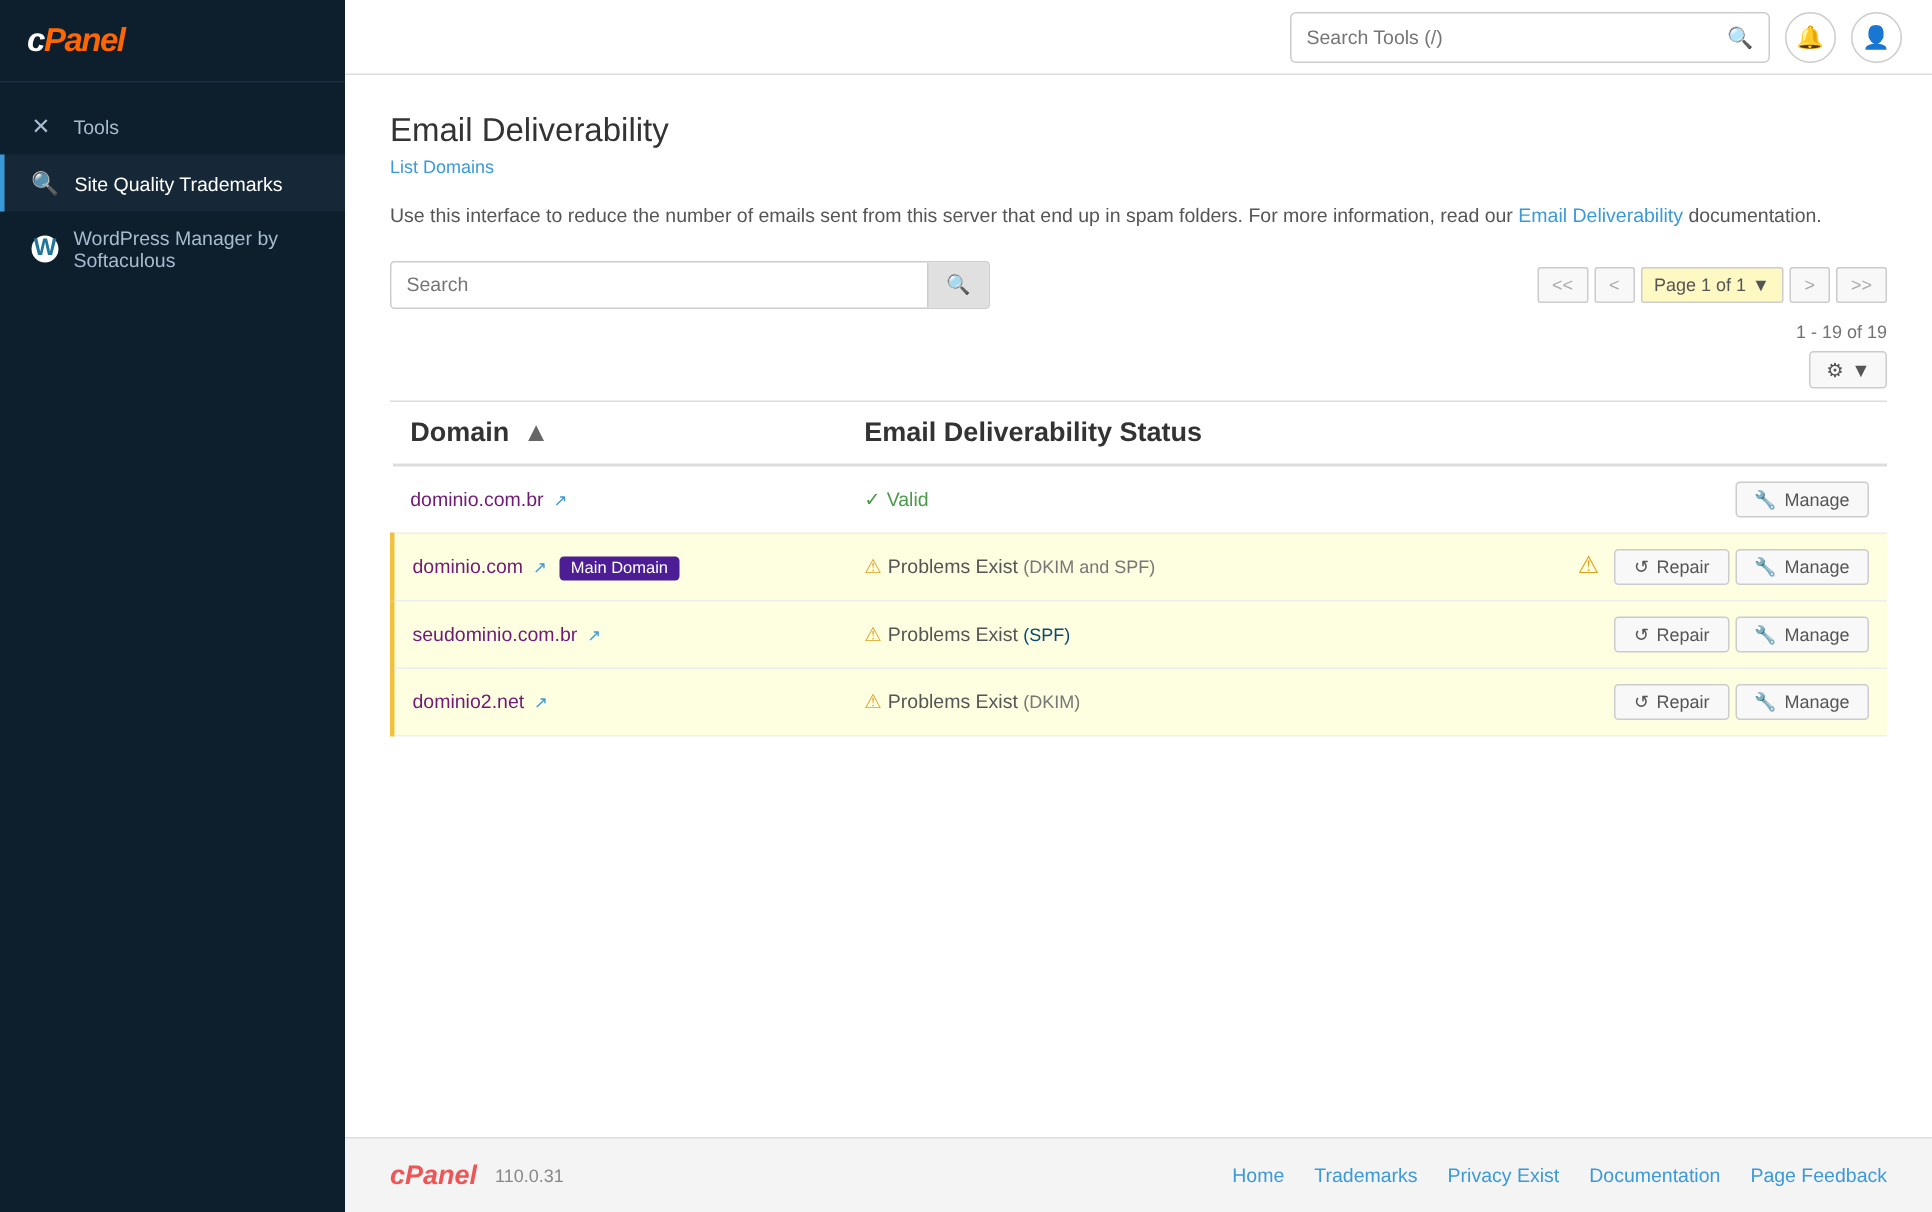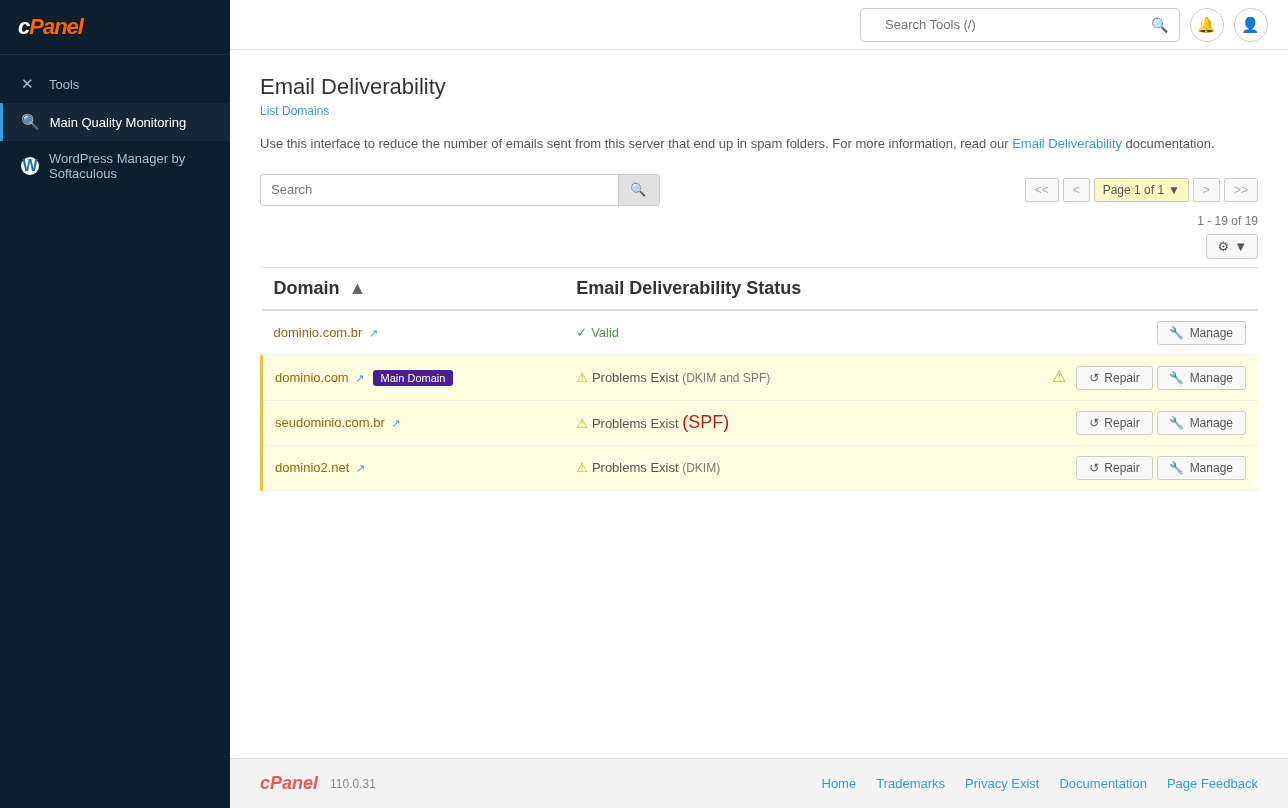--- a/index.html
+++ b/index.html
@@ -64,21 +64,20 @@
       flex-shrink: 0;
     }
     .search-tools-wrapper {
       display: flex;
       align-items: center;
       border: 1px solid #ccc;
       border-radius: 4px;
       background: #fff;
       width: 320px;
       height: 34px;
-      padding-left: 14px;
     }
     .search-tools-input {
       border: none;
       outline: none;
       padding: 0 10px;
       font-size: 13px;
       flex: 1;
       background: transparent;
       color: #555;
     }
@@ -242,21 +241,21 @@
     td {
       padding: 10px 12px;
       font-size: 13px;
       color: #555;
       vertical-align: middle;
     }
     tr.row-white { background: #fff; border-bottom: 1px solid #eee; }
     tr.row-yellow { background: #fefee0; border-bottom: 1px solid #eee; border-left: 3px solid #f0c040; }
     tr.row-white td:first-child, tr.row-yellow td:first-child { }
 
-    .domain-link { color: #a16207; text-decoration: none; cursor: pointer; }
+    .domain-link { color: #701a75; text-decoration: none; cursor: pointer; }
     .external-icon { font-size: 11px; margin-left: 3px; color: #3a9ad9; }
 
     .badge-main-domain {
       background: #4c1d95;
       color: #fff;
       font-size: 11px;
       padding: 2px 8px;
       border-radius: 3px;
       margin-left: 8px;
     }
@@ -320,21 +319,21 @@
       <span style="color:#fff">c</span><span style="color:#ff6600">Panel</span>
     </div>
   </div>
   <nav class="sidebar-nav">
     <div class="sidebar-item">
       <span class="sidebar-item-icon">✕</span>
       <span>Tools</span>
     </div>
     <div class="sidebar-item active">
       <span class="sidebar-item-icon">🔍</span>
-      <span>Main Quality Monitoring</span>
+      <span>Site Quality Trademarks</span>
     </div>
     <div class="sidebar-item">
       <span class="sidebar-item-icon" style="font-size:16px; font-weight:bold; color:#21759b; background:#fff; border-radius:50%; width:18px; height:18px; display:inline-flex; align-items:center; justify-content:center; font-style:normal;">W</span>
       <span>WordPress Manager by Softaculous</span>
     </div>
   </nav>
 </div>
 
 <div class="main">
 
@@ -409,21 +408,21 @@
             <td>
     <a class="domain-link" href="#">dominio.com</a>
     <span class="external-icon">↗</span><span class="badge-main-domain">Main Domain</span></td>
             <td><span class="warning-icon">⚠</span><span class="status-problem">Problems Exist <span style="color:#777; font-size:12px;">(DKIM and SPF)</span></span></td>
             <td style="text-align:right; white-space:nowrap;"><span class="alert-icon-cell" style="margin-right:10px;">⚠</span><button class="btn-repair"><span>↺</span> Repair</button><button class="btn-manage"><span>🔧</span> Manage</button></td>
           </tr>
           <tr class="row-yellow" style="border-left: 3px solid rgb(240, 192, 64);">
             <td>
     <a class="domain-link" href="#">seudominio.com.br</a>
     <span class="external-icon">↗</span></td>
-            <td><span class="warning-icon">⚠</span><span class="status-problem">Problems Exist <span style="color:#b91c1c; font-size:18px;">(SPF)</span></span></td>
+            <td><span class="warning-icon">⚠</span><span class="status-problem">Problems Exist <span style="color:#0c4a6e; font-size:12px;">(SPF)</span></span></td>
             <td style="text-align:right; white-space:nowrap;"><button class="btn-repair"><span>↺</span> Repair</button><button class="btn-manage"><span>🔧</span> Manage</button></td>
           </tr>
           <tr class="row-yellow" style="border-left: 3px solid rgb(240, 192, 64);">
             <td>
     <a class="domain-link" href="#">dominio2.net</a>
     <span class="external-icon">↗</span></td>
             <td><span class="warning-icon">⚠</span><span class="status-problem">Problems Exist <span style="color:#777; font-size:12px;">(DKIM)</span></span></td>
             <td style="text-align:right; white-space:nowrap;"><button class="btn-repair"><span>↺</span> Repair</button><button class="btn-manage"><span>🔧</span> Manage</button></td>
           </tr>
         </tbody>

